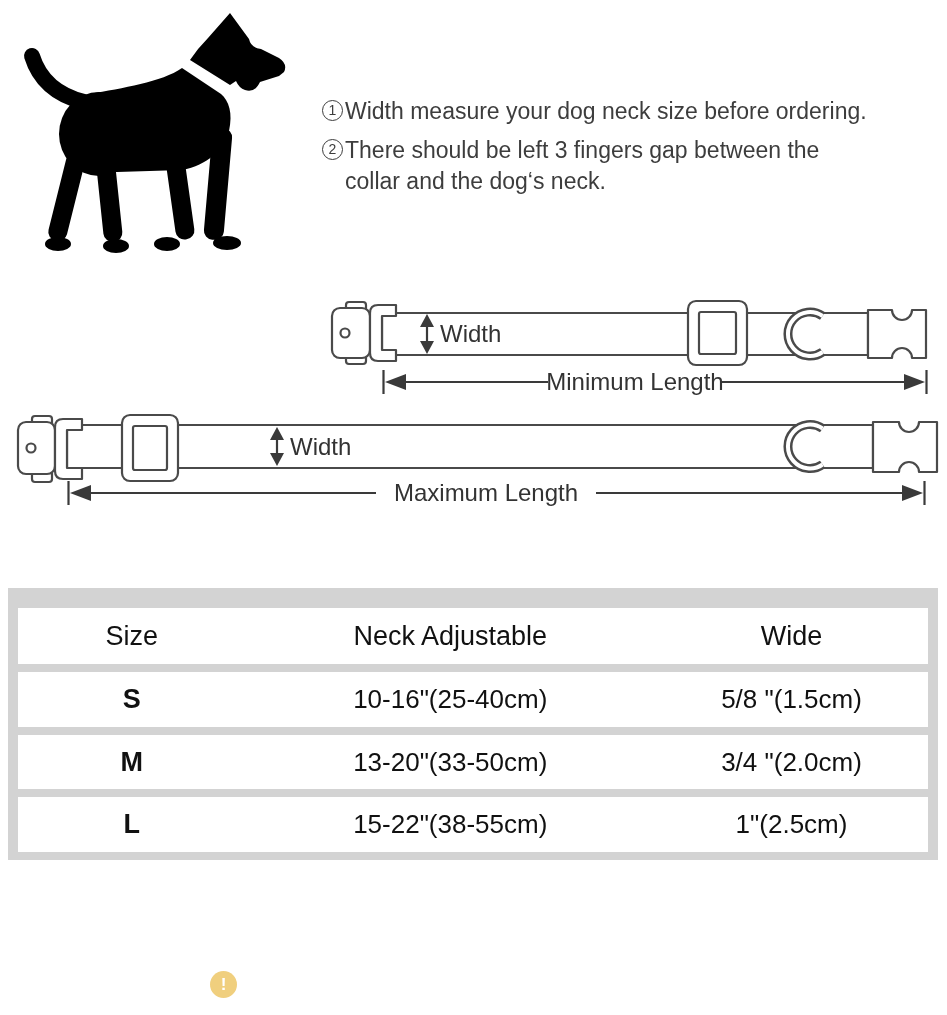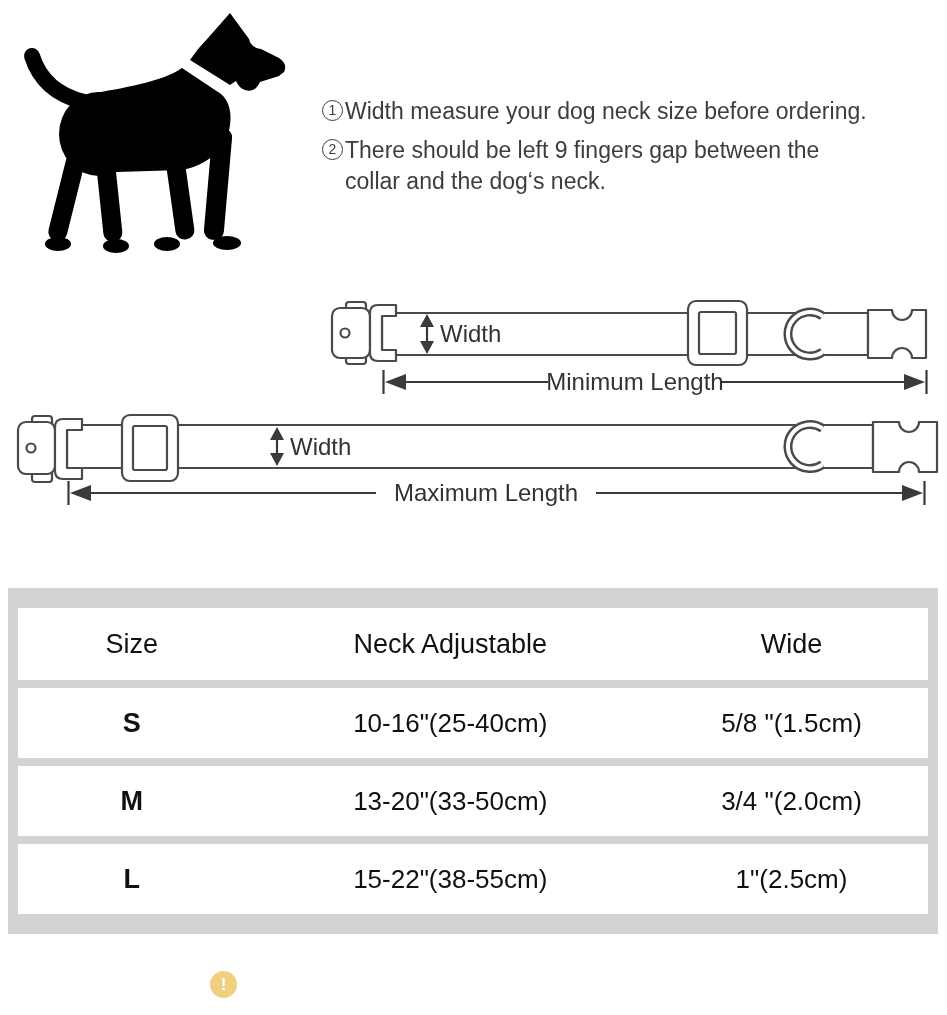--- a/index.html
+++ b/index.html
@@ -20,21 +20,21 @@
   .instr-text{max-width:535px;}
 
   
   svg text{font-family:"Liberation Sans", sans-serif;fill:#333;}
   .lineart{stroke:#4a4a4a;stroke-width:2.2;fill:#fff;stroke-linejoin:round;}
   .arrowline{stroke:#3a3a3a;stroke-width:2.2;fill:none;}
   .arrowhead{fill:#3a3a3a;stroke:none;}
 
   
   .size-table{
-    left:8px;top:588px;width:930px;height:346px;background:#d3d3d3;
+    left:8px;top:588px;width:930px;height:272px;background:#d3d3d3;
     box-sizing:border-box;padding:20px 10px 8px 10px;
     display:flex;flex-direction:column;gap:8px;
   }
   .t-row{
     background:#fff;display:grid;grid-template-columns:25% 45% 30%;
     align-items:center;text-align:center;color:#111;
   }
   .t-head{height:72px;font-size:27px;}
   .t-data{height:70px;font-size:26px;}
   .t-size{font-weight:bold;font-size:27px;}
@@ -74,21 +74,21 @@
     </g>
   </svg>
 
   <div class="abs instructions">
     <div class="instr-item">
       <span class="circ-num">1</span>
       <span class="instr-text">Width measure your dog neck size before ordering.</span>
     </div>
     <div class="instr-item">
       <span class="circ-num">2</span>
-      <span class="instr-text">There should be left 9 fingers gap between the collar and the dog‘s neck.</span>
+      <span class="instr-text">There should be left 3 fingers gap between the collar and the dog‘s neck.</span>
     </div>
   </div>
 
   <svg class="abs" style="left:320px;top:292px;" width="627" height="106" viewBox="0 0 627 106">
 
     <rect class="lineart" x="62" y="21" width="486" height="42"></rect>
 
     <g>
       <rect class="lineart" x="26" y="10" width="20" height="12" rx="3"></rect>
       <rect class="lineart" x="26" y="60" width="20" height="12" rx="3"></rect>

